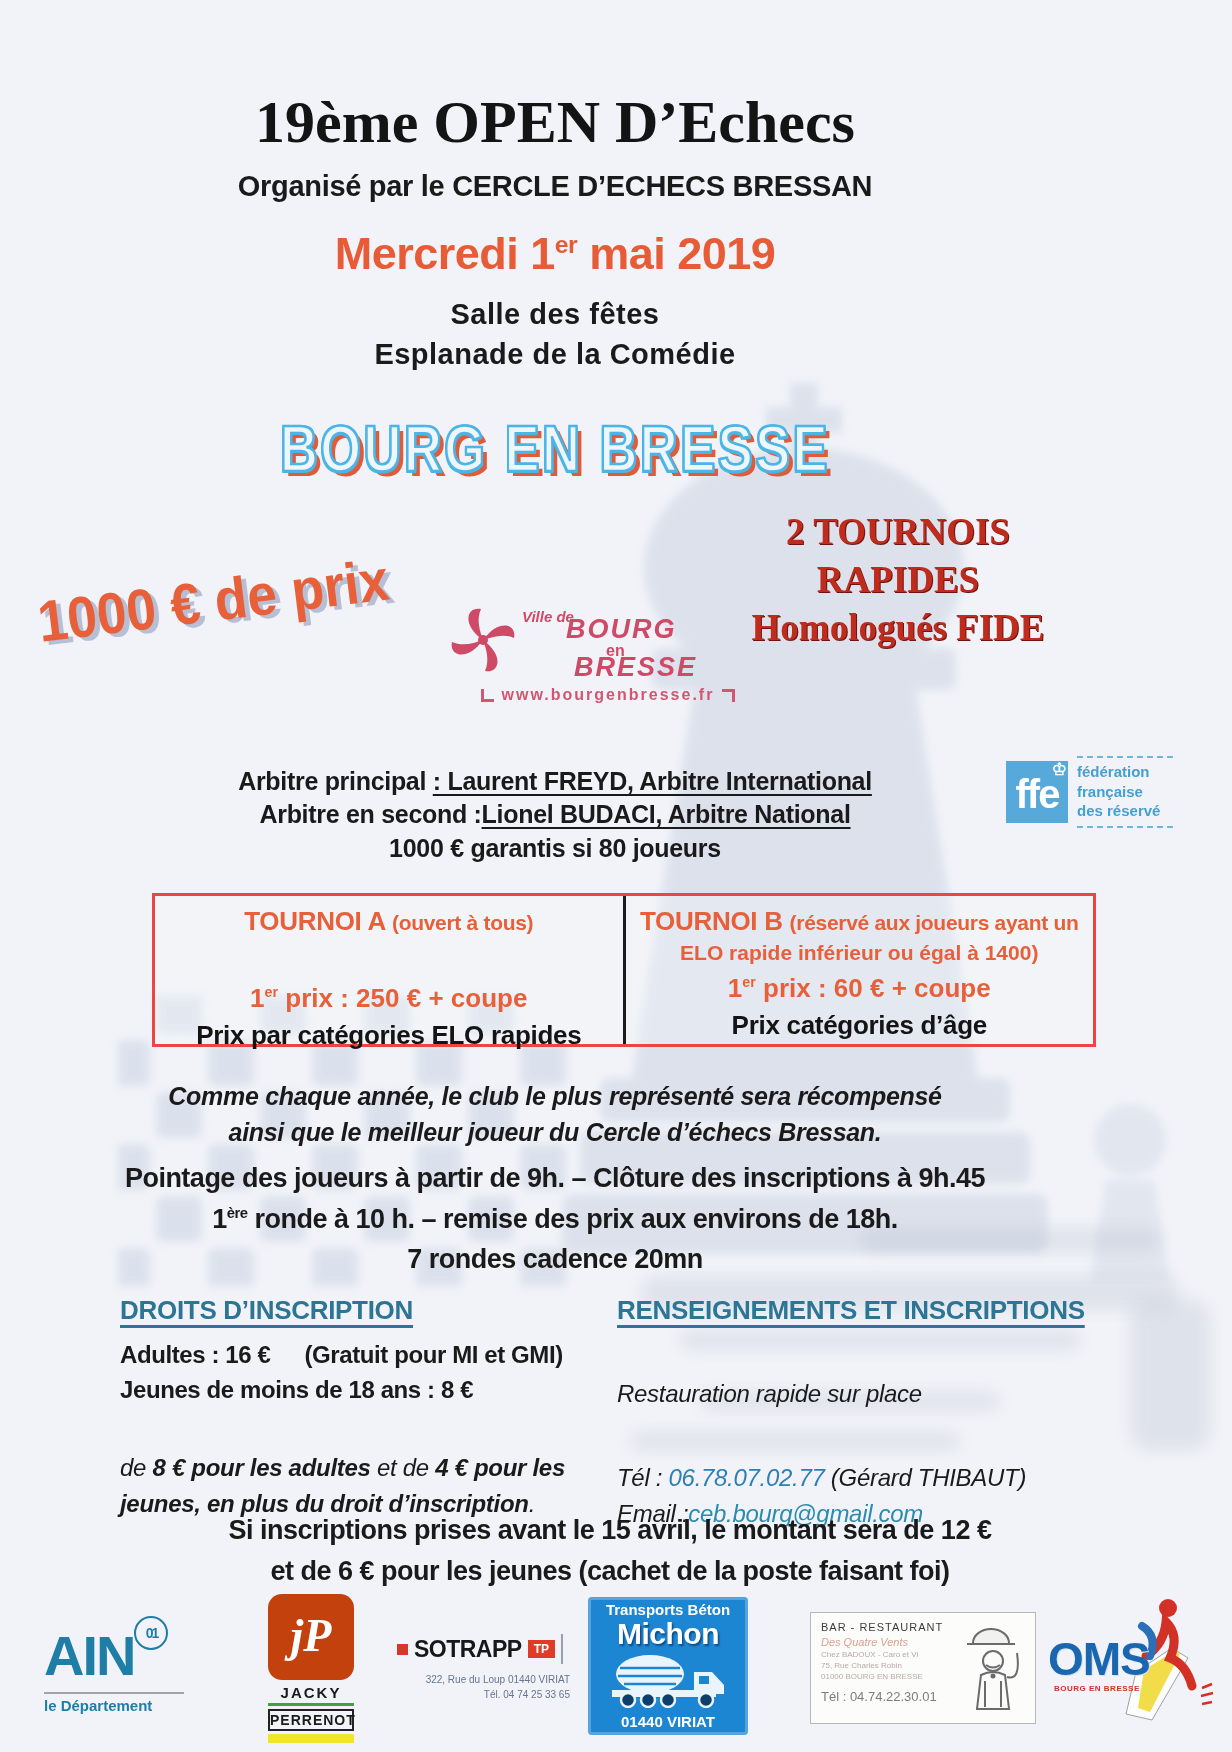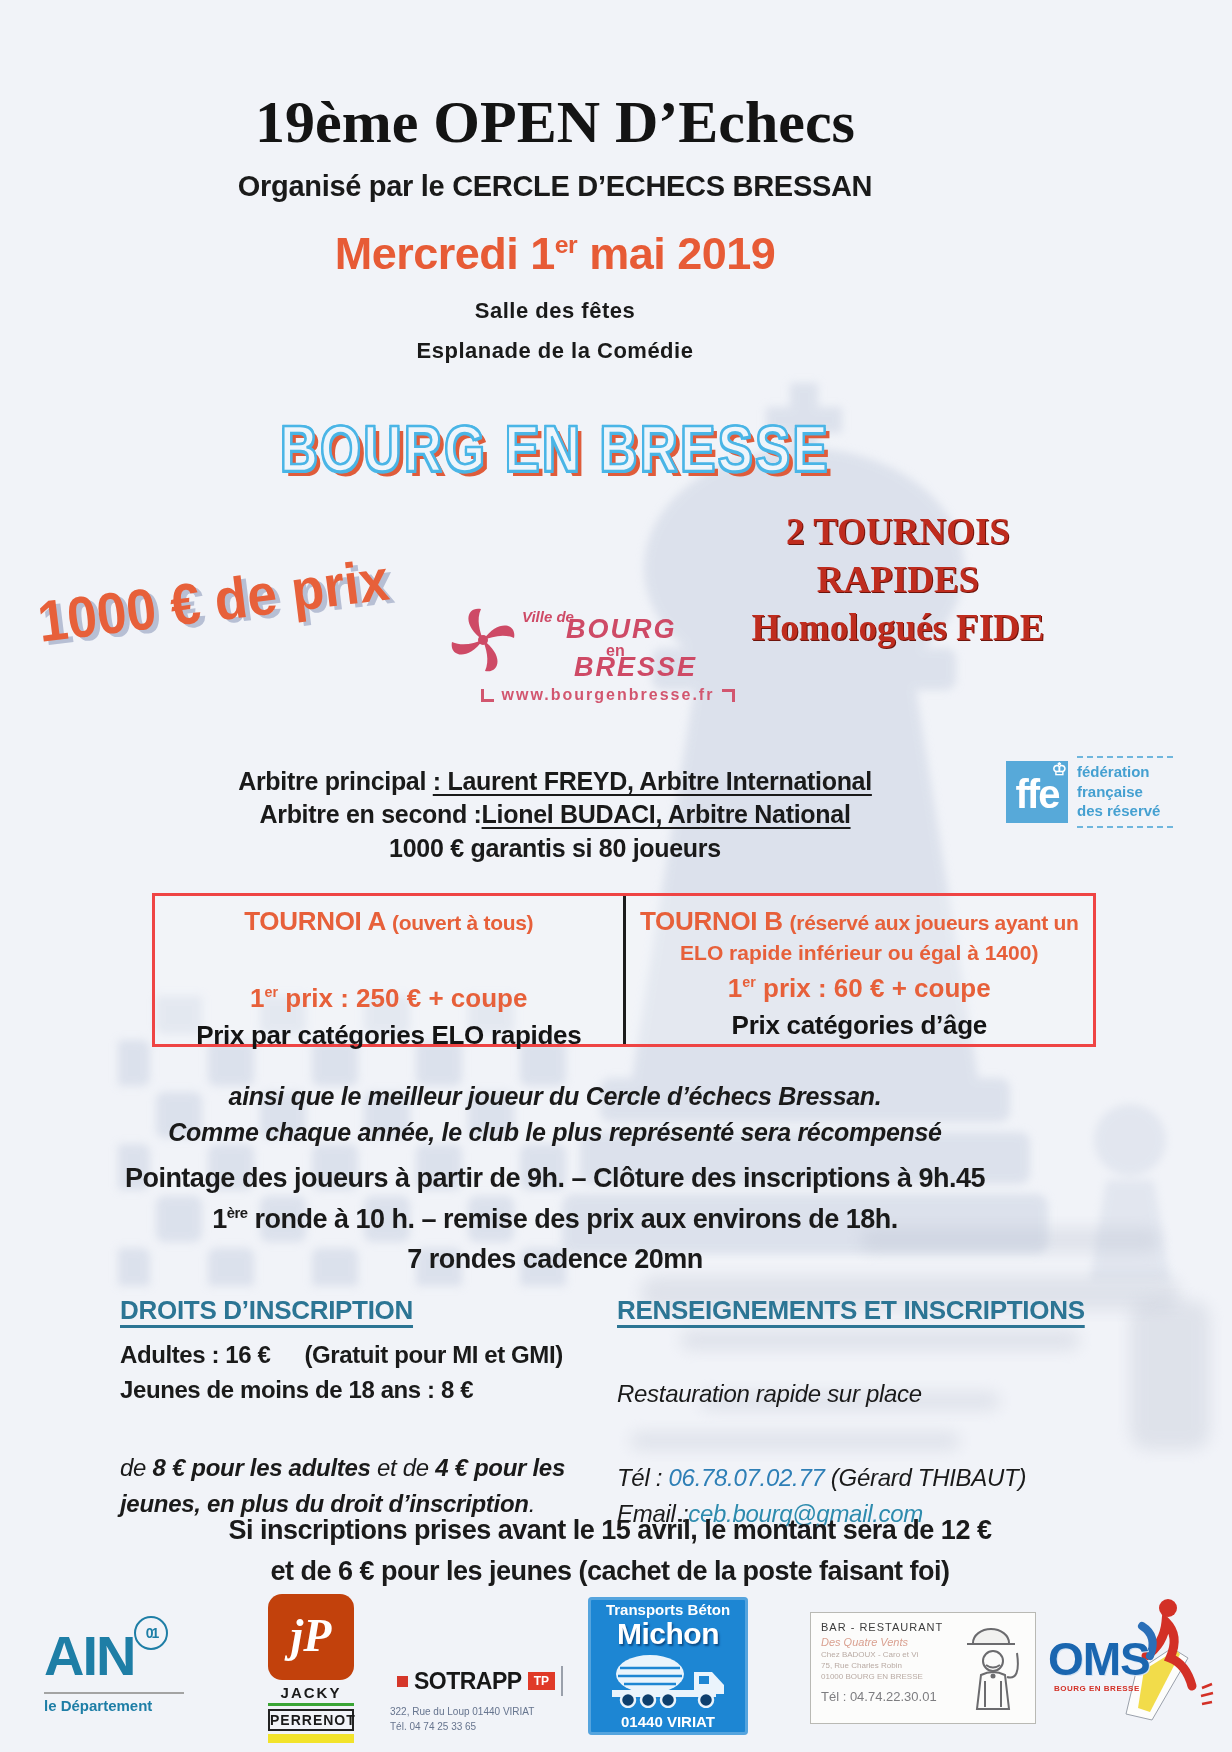--- a/index.html
+++ b/index.html
@@ -11,21 +11,21 @@
   .abs { position:absolute; }
   .center-col { position:absolute; left:0; width:1110px; text-align:center; }
   .wm { position:absolute; left:0; top:0; z-index:0; pointer-events:none; }
   .content { position:relative; z-index:2; }
   .smudge { position:absolute; background:#b9c0cf; filter:blur(8px); opacity:.32; border-radius:18px; z-index:1; }
 
   .title { font-family:"Liberation Serif", serif; font-weight:bold; font-size:60px; letter-spacing:0px; color:#141414; }
   .organizer { font-size:29px; font-weight:bold; letter-spacing:-0.3px; }
   .date-line { font-size:45px; font-weight:bold; color:#e75b36; letter-spacing:-0.5px; }
   .sup { font-size:55%; vertical-align:super; font-weight:bold; }
-  .venue { font-size:22px; font-weight:bold; letter-spacing:0.5px; }
+  .venue { font-size:29px; font-weight:bold; letter-spacing:0.5px; }
 
   .city-banner {
     font-size:64px; font-weight:bold; letter-spacing:3px; color:#eef5fb;
     -webkit-text-stroke:2.5px #4ab5e6;
     text-shadow:
       -1.5px -1.5px 0 #4ab5e6, 1.5px -1.5px 0 #4ab5e6, -1.5px 1.5px 0 #4ab5e6, 1.5px 1.5px 0 #4ab5e6,
       6px 5px 0 #df5c3b;
     transform:scaleX(.82); transform-origin:center;
   }
 
@@ -92,21 +92,21 @@
   .ain-caption { font-size:15px; font-weight:bold; margin-top:8px; border-top:2px solid #a3a3a3; padding-top:3px; width:140px; }
 
   .jp { width:86px; text-align:center; }
   .jp-box { width:86px; height:86px; background:#c2410c; border-radius:14px; color:#fff;
     font-family:"Liberation Serif", serif; font-style:italic; font-weight:bold; font-size:46px; line-height:84px; }
   .jp-name1 { font-size:15px; font-weight:bold; letter-spacing:2px; margin-top:4px; }
   .jp-green { height:3px; background:#3aa535; margin-top:2px; }
   .jp-name2 { font-size:14px; font-weight:bold; letter-spacing:1px; border:2px solid #222; margin-top:3px; padding:1px 0; }
   .jp-yellow { height:9px; background:#f2e32b; margin-top:3px; }
 
-  .sotrapp { text-align:left;margin-top:32px; }
+  .sotrapp { text-align:right; }
   .sotrapp-row { display:flex; align-items:center; gap:6px; justify-content:center; }
   .sotrapp-bullet { width:11px; height:11px; background:#d5372a; }
   .sotrapp-name { font-size:23px; font-weight:bold; letter-spacing:-0.5px; color:#171717; }
   .sotrapp-tp { background:#e03a28; color:#fff; font-weight:bold; font-size:12px; padding:2px 6px; }
   .sotrapp-bar { width:2px; height:30px; background:#9aa0ab; }
   .sotrapp-addr { font-size:10px; color:#66748e; margin-top:8px; line-height:1.5; }
 
   .michon { width:160px; height:138px; background:#1d86d3; border-radius:4px; color:#fff; text-align:center;
     box-shadow:inset 0 0 0 3px rgba(255,255,255,.25); padding-top:4px; box-sizing:border-box; }
   .michon-l1 { font-size:15px; font-weight:bold; }
@@ -239,22 +239,22 @@
         </div>
         <div class="t-line2">ELO rapide inférieur ou égal à 1400)</div>
         <div class="t-prize" style="margin-top:8px;">
           <span>1</span><sup class="sup">er</sup><span> prix : 60 € + coupe</span>
         </div>
         <div class="t-cat">Prix catégories d’âge</div>
       </div>
     </div>
 
     <div class="center-col note" style="top:1078px;">
+      <div>Comme chaque année, le club le plus représenté sera récompensé</div>
       <div>ainsi que le meilleur joueur du Cercle d’échecs Bressan.</div>
-      <div>Comme chaque année, le club le plus représenté sera récompensé</div>
     </div>
 
     <div class="center-col sched" style="top:1158px;">
       <div>Pointage des joueurs à partir de 9h. – Clôture des inscriptions à 9h.45</div>
       <div>
         <span>1</span><sup class="sup">ère</sup><span> ronde à 10 h. – remise des prix aux environs de 18h.</span>
       </div>
       <div>7 rondes cadence 20mn</div>
     </div>
 

